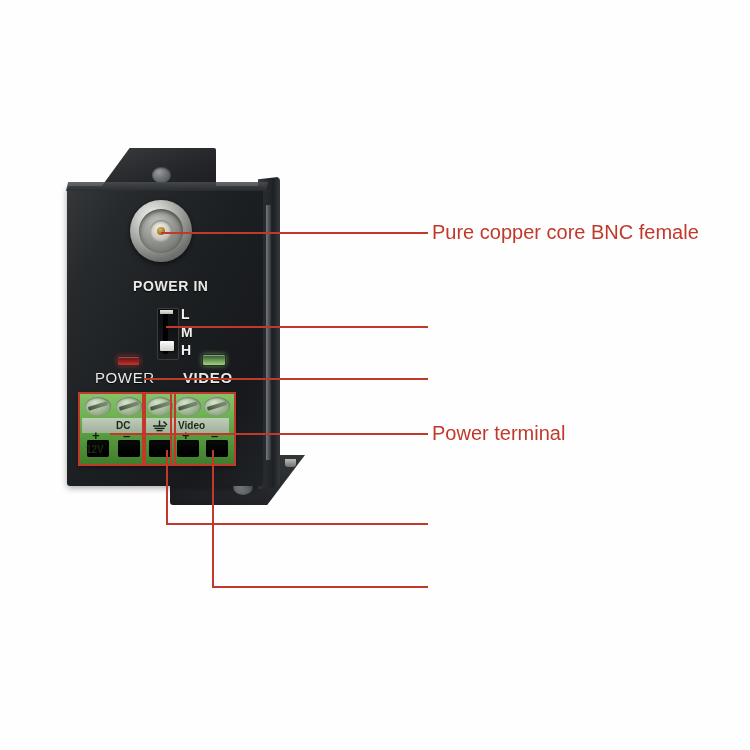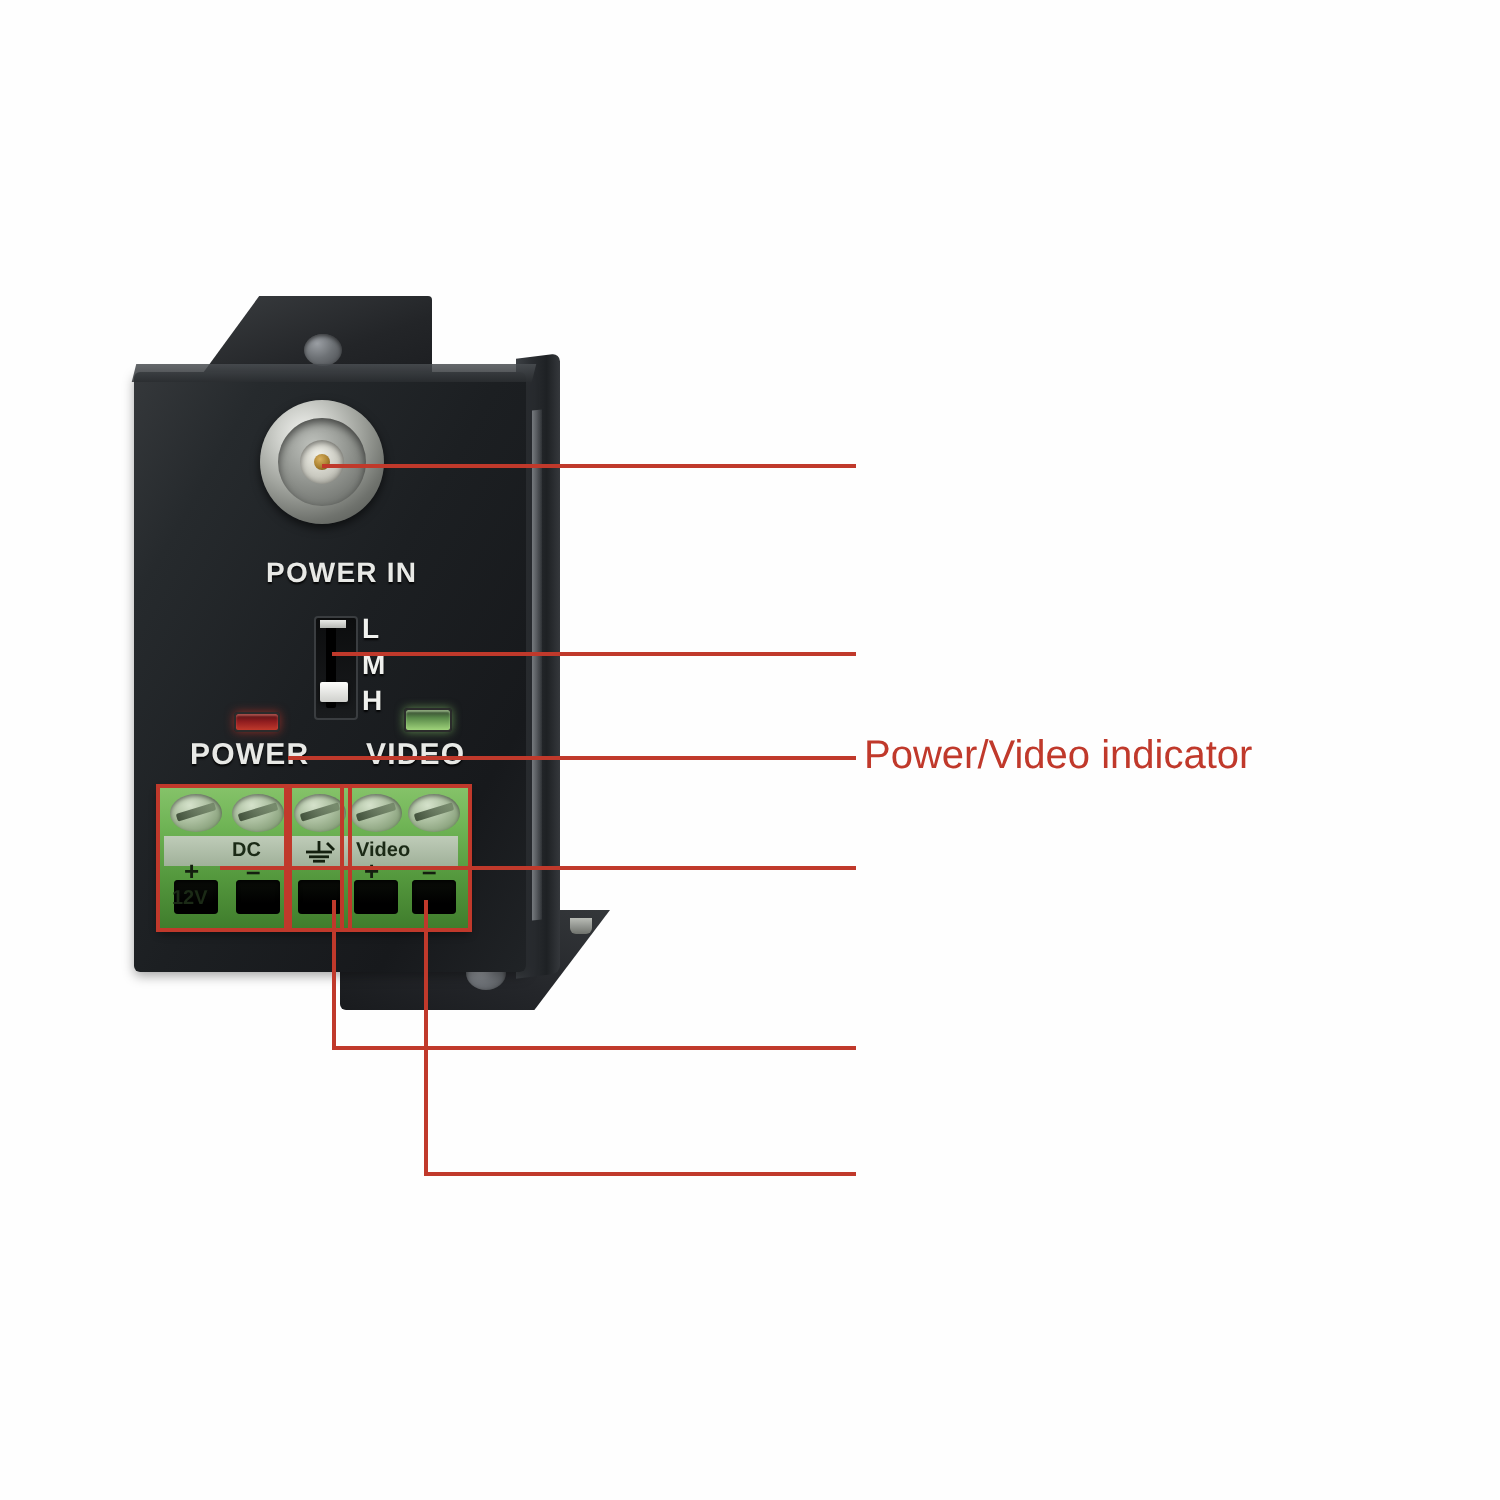--- a/index.html
+++ b/index.html
@@ -56,21 +56,21 @@
      box-shadow:inset 0 1px 3px rgba(0,0,0,.5);}
   #bnc-pin{position:absolute;left:157px;top:227px;width:8px;height:8px;border-radius:50%;
      background:radial-gradient(circle at 38% 32%,#d9b15e 0%,#a37a2b 60%,#5d4413 100%);}
   #bnc-lug{position:absolute;left:155px;top:259px;width:11px;height:8px;border-radius:0 0 3px 3px;
      background:linear-gradient(180deg,#b9bcb6,#6f726d);}
 
   .silk{position:absolute;color:#e8e9e6;font-size:14px;letter-spacing:.6px;
      font-family:"Liberation Sans",sans-serif;white-space:nowrap;
      text-shadow:0 1px 1px rgba(0,0,0,.9);}
   #lbl-videoin{left:133px;top:278px;font-weight:600;}
-  #lbl-power{left:95px;top:369px;font-size:15px;font-weight:700;}
+  #lbl-power{left:95px;top:369px;font-size:15px;font-weight:400;}
   #lbl-video{left:183px;top:369px;font-size:15px;font-weight:700;}
 
   
   #switch-body{position:absolute;left:157px;top:308px;width:20px;height:50px;
      background:linear-gradient(180deg,#0c0d0e,#191b1d);border:1px solid #3a3d40;border-radius:2px;}
   #switch-slot{position:absolute;left:163px;top:312px;width:5px;height:42px;
      background:#000;border-radius:1px;}
   #switch-knob{position:absolute;left:160px;top:341px;width:14px;height:10px;
      background:linear-gradient(180deg,#fdfdfb,#cfd0cc);border-radius:1px;
      box-shadow:0 1px 2px rgba(0,0,0,.7);}
@@ -195,30 +195,31 @@
   </div>
 
   <div id="ann">
 
     <div class="hl-box" style="left:78px;top:392px;width:66px;height:74px"></div>
     <div class="hl-box" style="left:144px;top:392px;width:32px;height:74px"></div>
     <div class="hl-box" style="left:170px;top:392px;width:66px;height:74px"></div>
 
     <div class="lead-h" style="left:161px;top:232px;width:247px"></div>
     <div class="dash" style="left:408px;top:232px"></div>
+    <div class="callout" style="left:432px;top:221px">Pure copper core BNC female</div>
 
     <div class="lead-h" style="left:166px;top:326px;width:242px"></div>
     <div class="dash" style="left:408px;top:326px"></div>
 
     <div class="lead-h" style="left:144px;top:378px;width:264px"></div>
     <div class="dash" style="left:408px;top:378px"></div>
-    <div class="callout" style="left:432px;top:367px">Power/Video indicator</div>
 
     <div class="lead-h" style="left:110px;top:433px;width:298px"></div>
     <div class="dash" style="left:408px;top:433px"></div>
+    <div class="callout" style="left:432px;top:422px">Power terminal</div>
 
     <div class="lead-v" style="left:166px;top:450px;height:73px"></div>
     <div class="lead-h" style="left:166px;top:523px;width:242px"></div>
     <div class="dash" style="left:408px;top:523px"></div>
 
     <div class="lead-v" style="left:212px;top:450px;height:136px"></div>
     <div class="lead-h" style="left:212px;top:586px;width:196px"></div>
     <div class="dash" style="left:408px;top:586px"></div>
   </div>
 </div>

